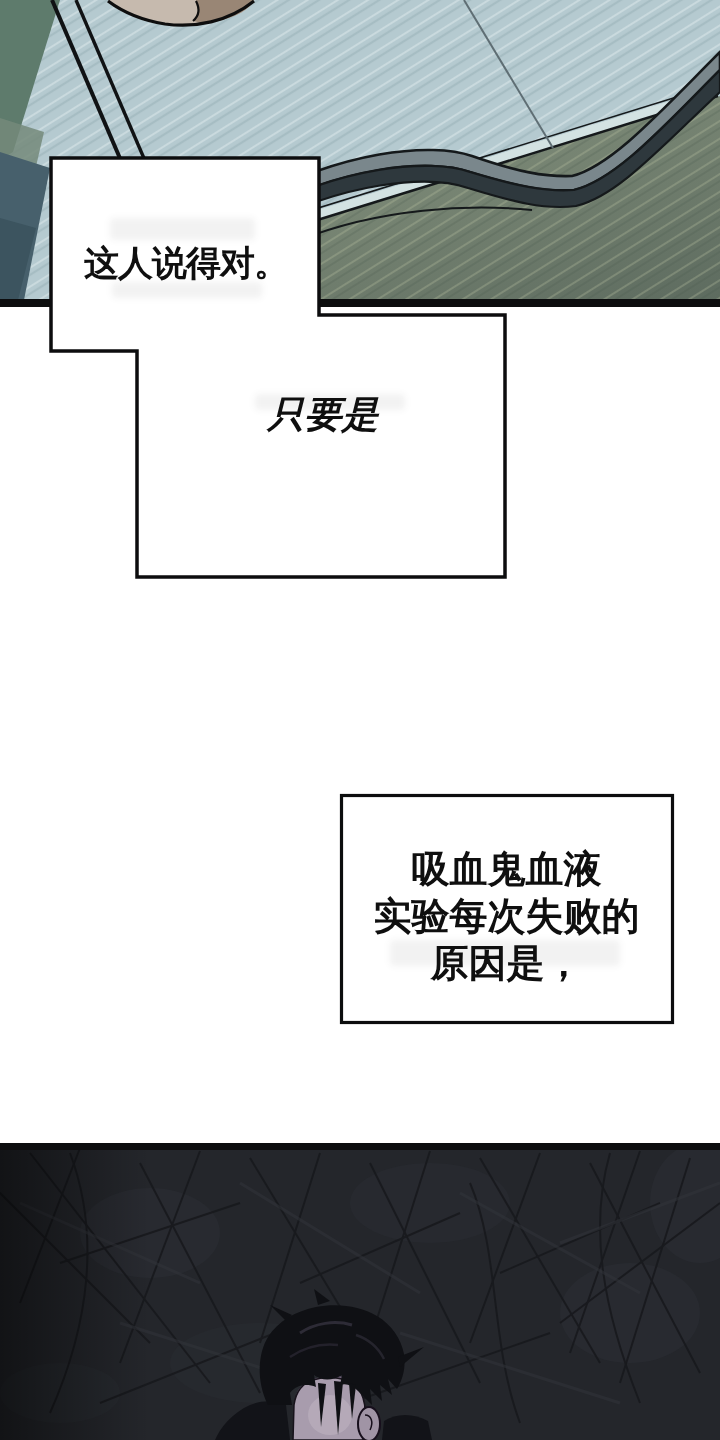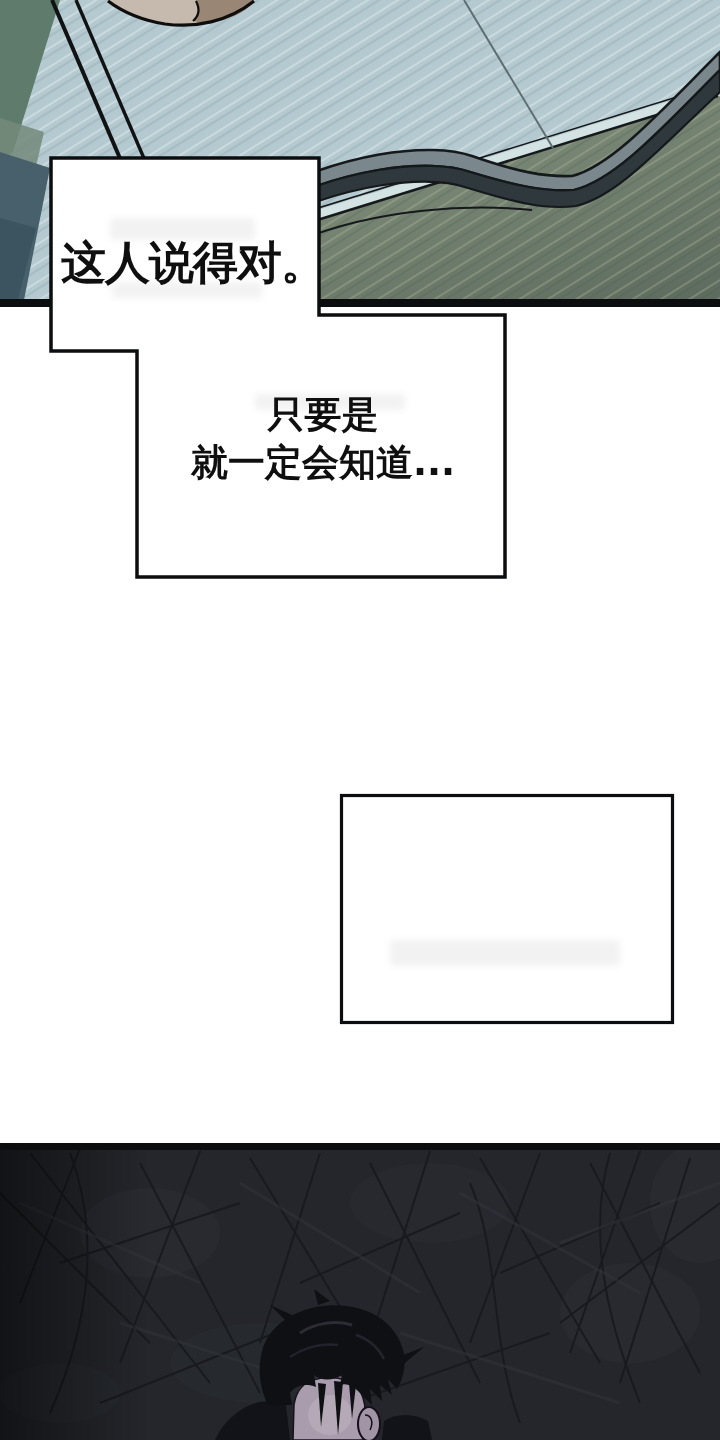--- a/index.html
+++ b/index.html
@@ -5,22 +5,22 @@
   html,body{margin:0;padding:0;background:#ffffff;}
   .page{position:relative;width:720px;height:1440px;background:#ffffff;overflow:hidden;
         font-family:"DejaVu Sans","Liberation Sans",sans-serif;}
   .panel{position:absolute;left:0;width:720px;}
   .panel svg{display:block;}
   .book-panel{top:0;height:307px;z-index:10;}
   .forest-panel{top:1143px;height:297px;z-index:10;}
   .bubble-layer{position:absolute;left:0;top:0;width:720px;height:1440px;z-index:30;}
   .ghost{position:absolute;z-index:35;background:rgba(40,40,40,0.06);filter:blur(3px);border-radius:4px;}
   .btext{position:absolute;z-index:40;font-weight:700;color:#0f0f0f;text-align:center;white-space:nowrap;}
-  .b1{left:61px;top:240px;width:250px;font-size:45px;line-height:46px;letter-spacing:-1px;}
-  .b2{left:139px;top:391px;width:368px;font-size:37px;line-height:48px;}
+  .b1{left:61px;top:240px;width:250px;font-size:35px;line-height:46px;letter-spacing:-1px;}
+  .b2{left:139px;top:391px;width:368px;font-size:37px;line-height:48px;font-style:italic;}
   .b3{left:341px;top:846px;width:331px;font-size:38px;line-height:47px;}
 </style>
 </head>
 <body>
 
 <div class="page">
 
   <section class="panel book-panel">
     <svg width="720" height="307" viewBox="0 0 720 307">
       <defs>
@@ -88,23 +88,27 @@
 
   <div class="ghost" style="left:110px;top:218px;width:145px;height:22px;"></div>
   <div class="ghost" style="left:112px;top:282px;width:150px;height:16px;"></div>
   <div class="ghost" style="left:255px;top:394px;width:150px;height:16px;"></div>
   <div class="ghost" style="left:390px;top:940px;width:230px;height:26px;"></div>
 
   <div class="btext b1">这人说得对。</div>
 
   <div class="btext b2">
     <div>只要是</div>
-    <div>就一定会知道...</div>
   </div>
 
+  <div class="btext b3">
+    <div>吸血鬼血液</div>
+    <div>实验每次失败的</div>
+    <div>原因是，</div>
+  </div>
 
   <section class="panel forest-panel">
     <svg width="720" height="297" viewBox="0 0 720 297">
       <defs>
         <linearGradient id="vigL" x1="0" y1="0" x2="1" y2="0">
           <stop offset="0" stop-color="#000000" stop-opacity="0.5"></stop>
           <stop offset="1" stop-color="#000000" stop-opacity="0"></stop>
         </linearGradient>
       </defs>
 

